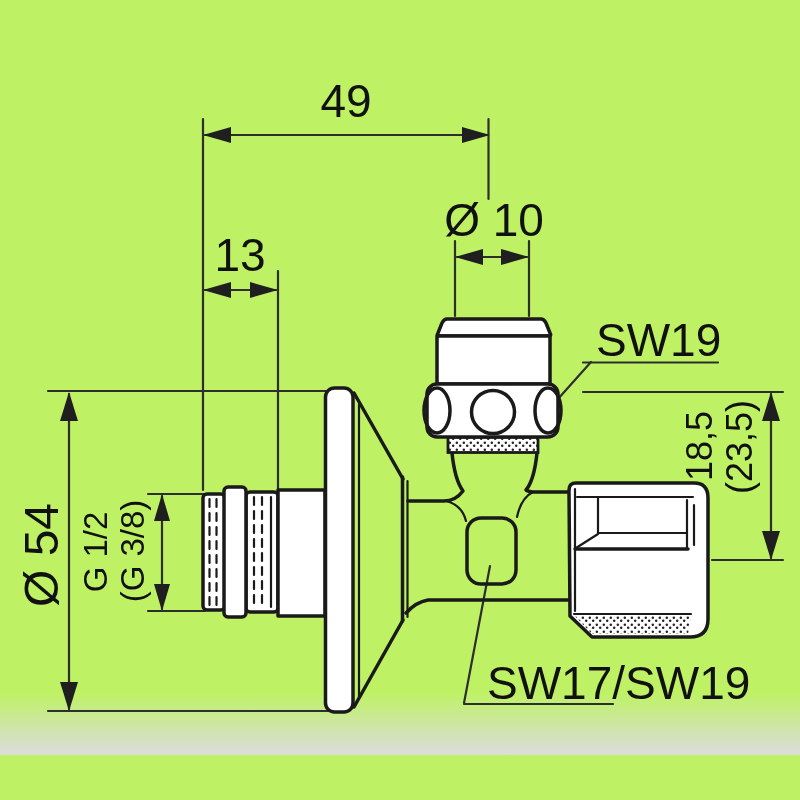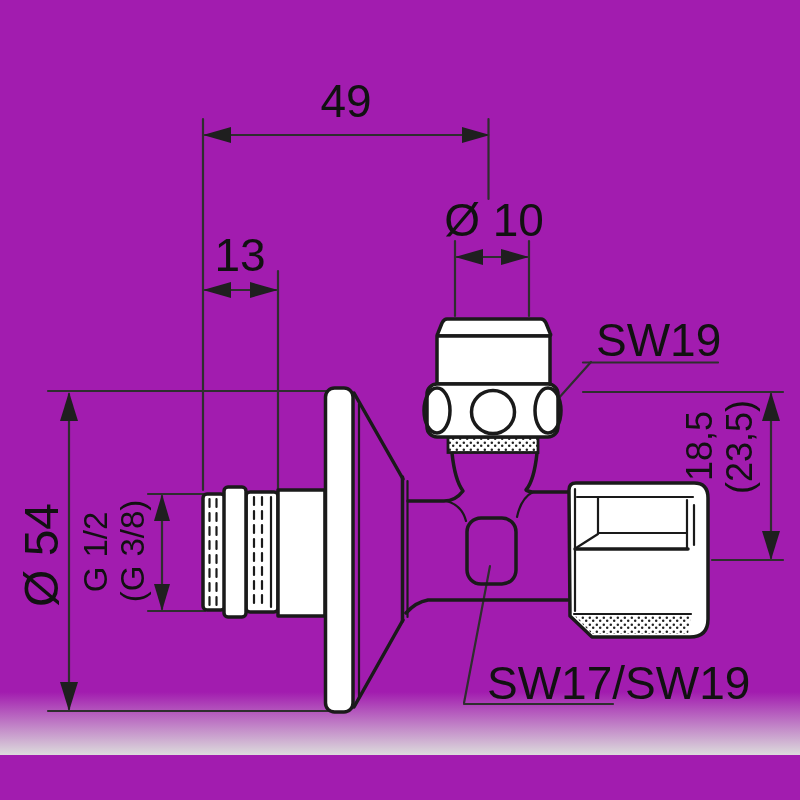--- a/index.html
+++ b/index.html
@@ -1,16 +1,16 @@
 <!DOCTYPE html>
 <html><head>
 <meta charset="utf-8">
 <style>
   html,body{margin:0;padding:0;background:#ffffff;}
-  .stage{position:relative;width:800px;height:800px;background:#a21caf;overflow:hidden;
+  .stage{position:relative;width:800px;height:800px;background:#bef264;overflow:hidden;
          font-family:"Liberation Sans", sans-serif;}
   .footer-shade{position:absolute;left:0;top:692px;width:800px;height:63px;
                 background:linear-gradient(to bottom, rgba(220,220,220,0) 0%, #dcdcdc 100%);}
   svg{position:absolute;left:0;top:0;}
   .obj{stroke:#1a1a1a;stroke-width:3.5;fill:none;stroke-linecap:round;stroke-linejoin:round;}
   .obj-thin{stroke:#1a1a1a;stroke-width:2.2;fill:none;stroke-linecap:round;}
   .obj-fill{stroke:#1a1a1a;stroke-width:3.5;fill:#ffffff;stroke-linejoin:round;}
   .dash{stroke:#1a1a1a;stroke-width:2.2;fill:none;stroke-dasharray:8 6;stroke-linecap:round;}
   .dim{stroke:#2e2e2e;stroke-width:2.2;fill:none;stroke-linecap:round;}
   .arr{fill:#1f1f1f;stroke:none;}

